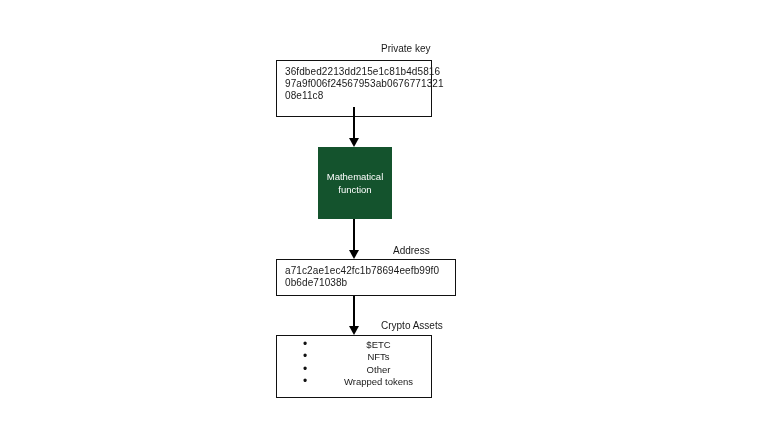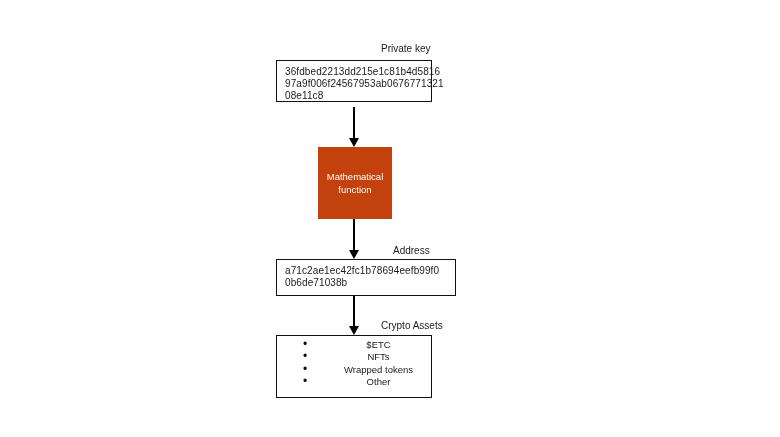--- a/index.html
+++ b/index.html
@@ -28,21 +28,21 @@
   }
   .hex-box {
     padding: 5px 8px;
     font-size: 10px;
     line-height: 12px;
     letter-spacing: 0.1px;
   }
   .hex-line { display: block; white-space: nowrap; }
   .green-box {
     position: absolute;
-    background: #c2410c;
+    background: #14532d;
     color: #ffffff;
     display: flex;
     align-items: center;
     justify-content: center;
     text-align: center;
     font-size: 9.5px;
     line-height: 13px;
     padding: 4px 10px;
   }
   .arrow-shaft {
@@ -79,21 +79,21 @@
     color: #111111;
   }
 </style>
 </head>
 <body>
 
 <div class="canvas">
 
   <div class="box-label" style="left:381px; top:43px;">Private key</div>
 
-  <div class="rect-box hex-box" style="left:276px; top:60px; width:156px; height:42px;">
+  <div class="rect-box hex-box" style="left:276px; top:60px; width:156px; height:57px;">
     <span class="hex-line">36fdbed2213dd215e1c81b4d5816</span>
     <span class="hex-line">97a9f006f24567953ab0676771321</span>
     <span class="hex-line">08e11c8</span>
   </div>
 
   <div class="arrow-shaft" style="left:353px; top:107px; height:32px;"></div>
   <div class="arrow-head" style="left:349px; top:138px;"></div>
 
   <div class="green-box" style="left:318px; top:147px; width:74px; height:72px;">Mathematical function</div>
 
@@ -109,18 +109,18 @@
 
   <div class="arrow-shaft" style="left:353px; top:296px; height:31px;"></div>
   <div class="arrow-head" style="left:349px; top:326px;"></div>
 
   <div class="box-label" style="left:381px; top:320px;">Crypto Assets</div>
 
   <div class="rect-box assets-box" style="left:276px; top:335px; width:156px; height:63px;">
     <ul class="assets-list">
       <li class="asset-item">$ETC</li>
       <li class="asset-item">NFTs</li>
+      <li class="asset-item">Other</li>
       <li class="asset-item">Wrapped tokens</li>
-      <li class="asset-item">Other</li>
     </ul>
   </div>
 
 </div>
 
 </body></html>

